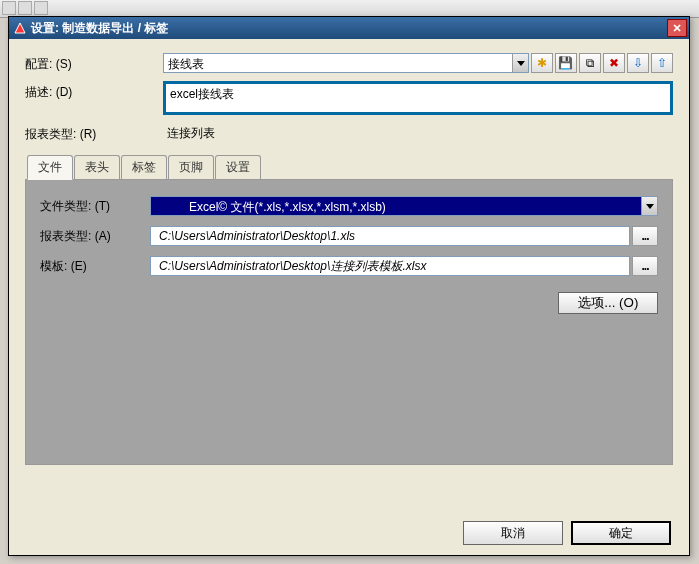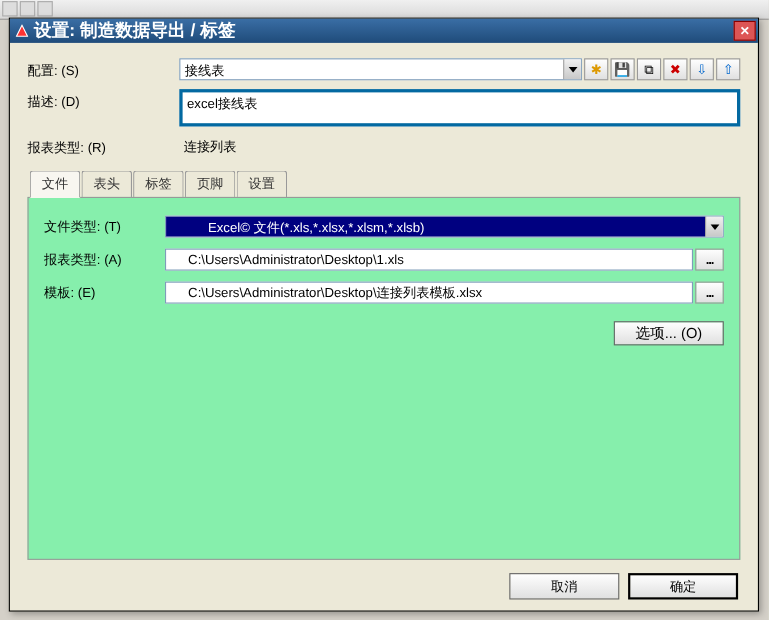--- a/index.html
+++ b/index.html
@@ -45,21 +45,21 @@
   padding: 0 2px 0 4px;
   font-weight: bold;
 }
 .titlebar .ico {
   width: 14px; height: 14px;
   margin-right: 4px;
   display: inline-flex;
   align-items: center;
   justify-content: center;
 }
-.titlebar .title-text { flex: 1; font-size: 16px; }
+.titlebar .title-text { flex: 1; font-size: 12px; }
 .titlebar .winbtn {
   width: 20px; height: 18px;
   background: #d55;
   border: 1px solid #800;
   color: #fff;
   display: flex;
   align-items: center;
   justify-content: center;
   font-family: sans-serif;
   font-size: 11px;
@@ -138,22 +138,22 @@
   color: #333;
 }
 .tab.active {
   background: #f8f6f0;
   border-bottom: 1px solid #f8f6f0;
   position: relative;
   z-index: 2;
 }
 .tabpanel {
   border: 1px solid #999;
-  background: #86efac;
-  height: 330px;
+  background: #a3a3a3;
+  height: 286px;
   padding: 16px 14px;
   position: relative;
 }
 .frow {
   display: flex;
   align-items: center;
   margin-bottom: 10px;
 }
 .frow-label { width: 110px; }
 .frow-ctrl { flex: 1; display: flex; gap: 2px; }
@@ -170,23 +170,24 @@
   width: 16px;
   background: linear-gradient(#f0f0f0, #c8c8c8);
   border-left: 1px solid #999;
   display: flex; align-items: center; justify-content: center;
 }
 input.txt {
   flex: 1;
   height: 20px;
   border: 1px solid #7f9db9;
   background: #fff;
-  padding: 2px 20px;
+  padding: 2px 8px;
   font-family: inherit;
   font-size: 12px;
+  font-style: italic;
 }
 .browse-btn {
   width: 26px;
   height: 20px;
   border: 1px solid #999;
   background: linear-gradient(#fefefe, #e0e0e0);
   display: flex;
   align-items: center;
   justify-content: center;
   cursor: pointer;

